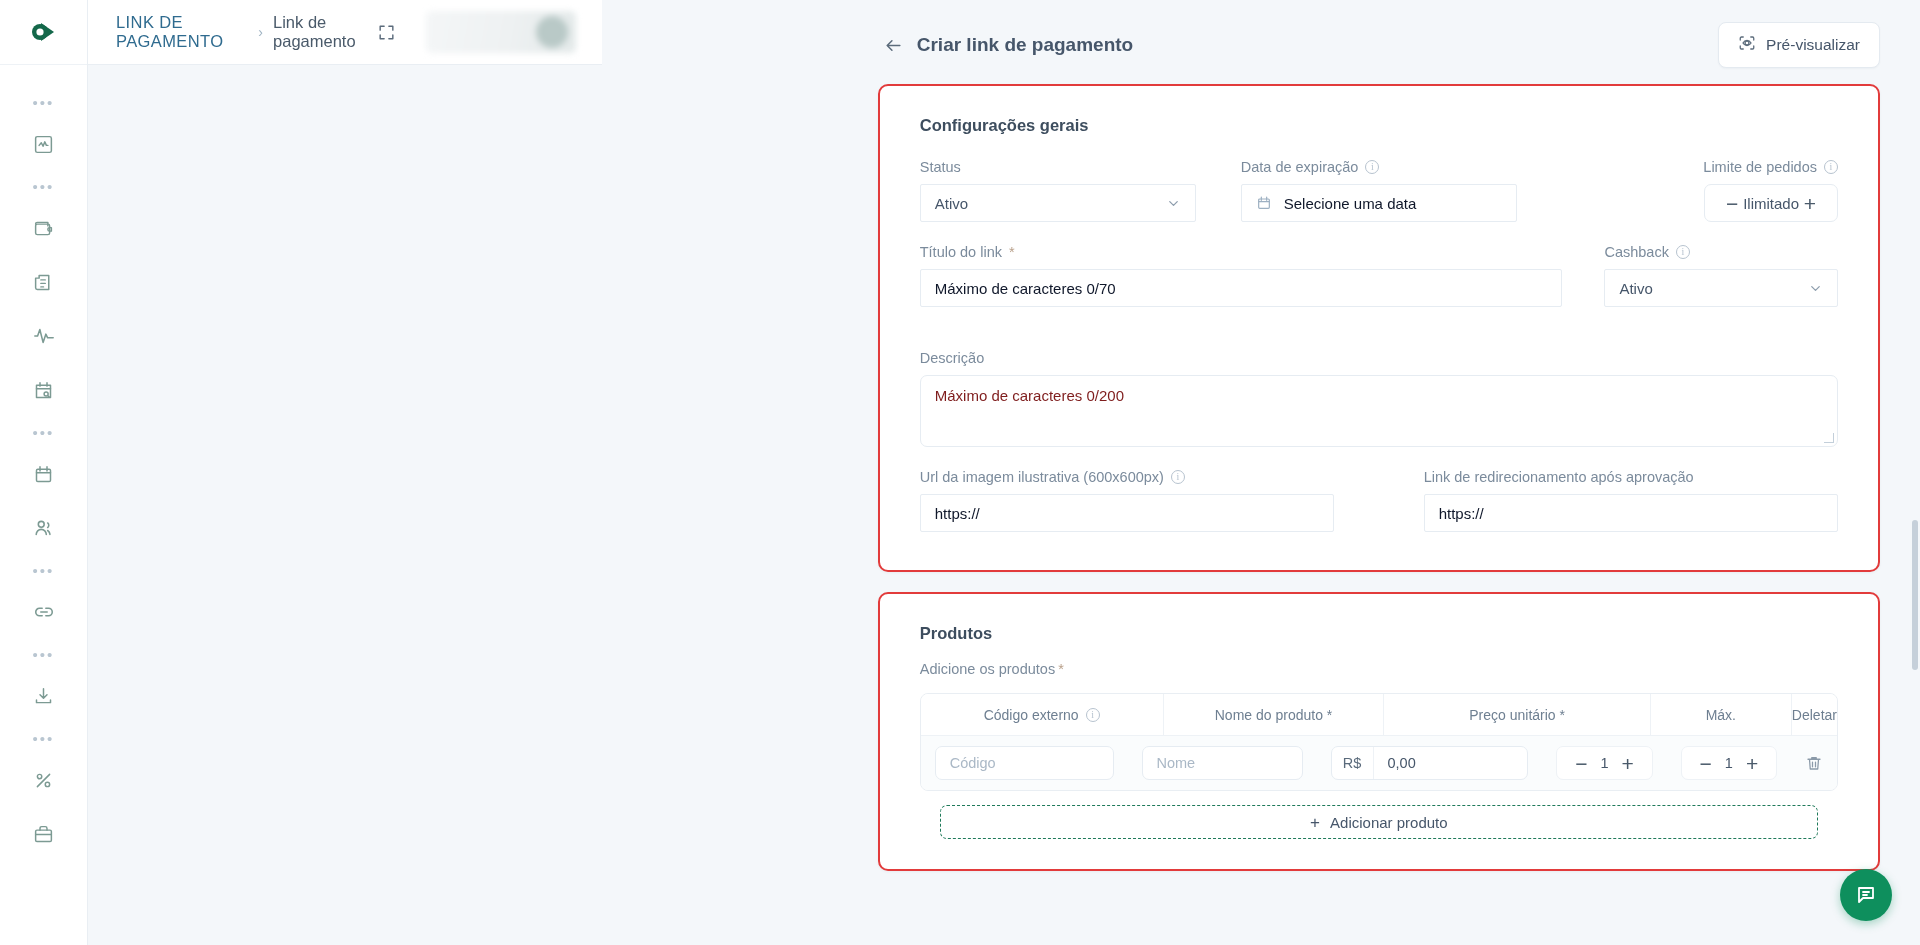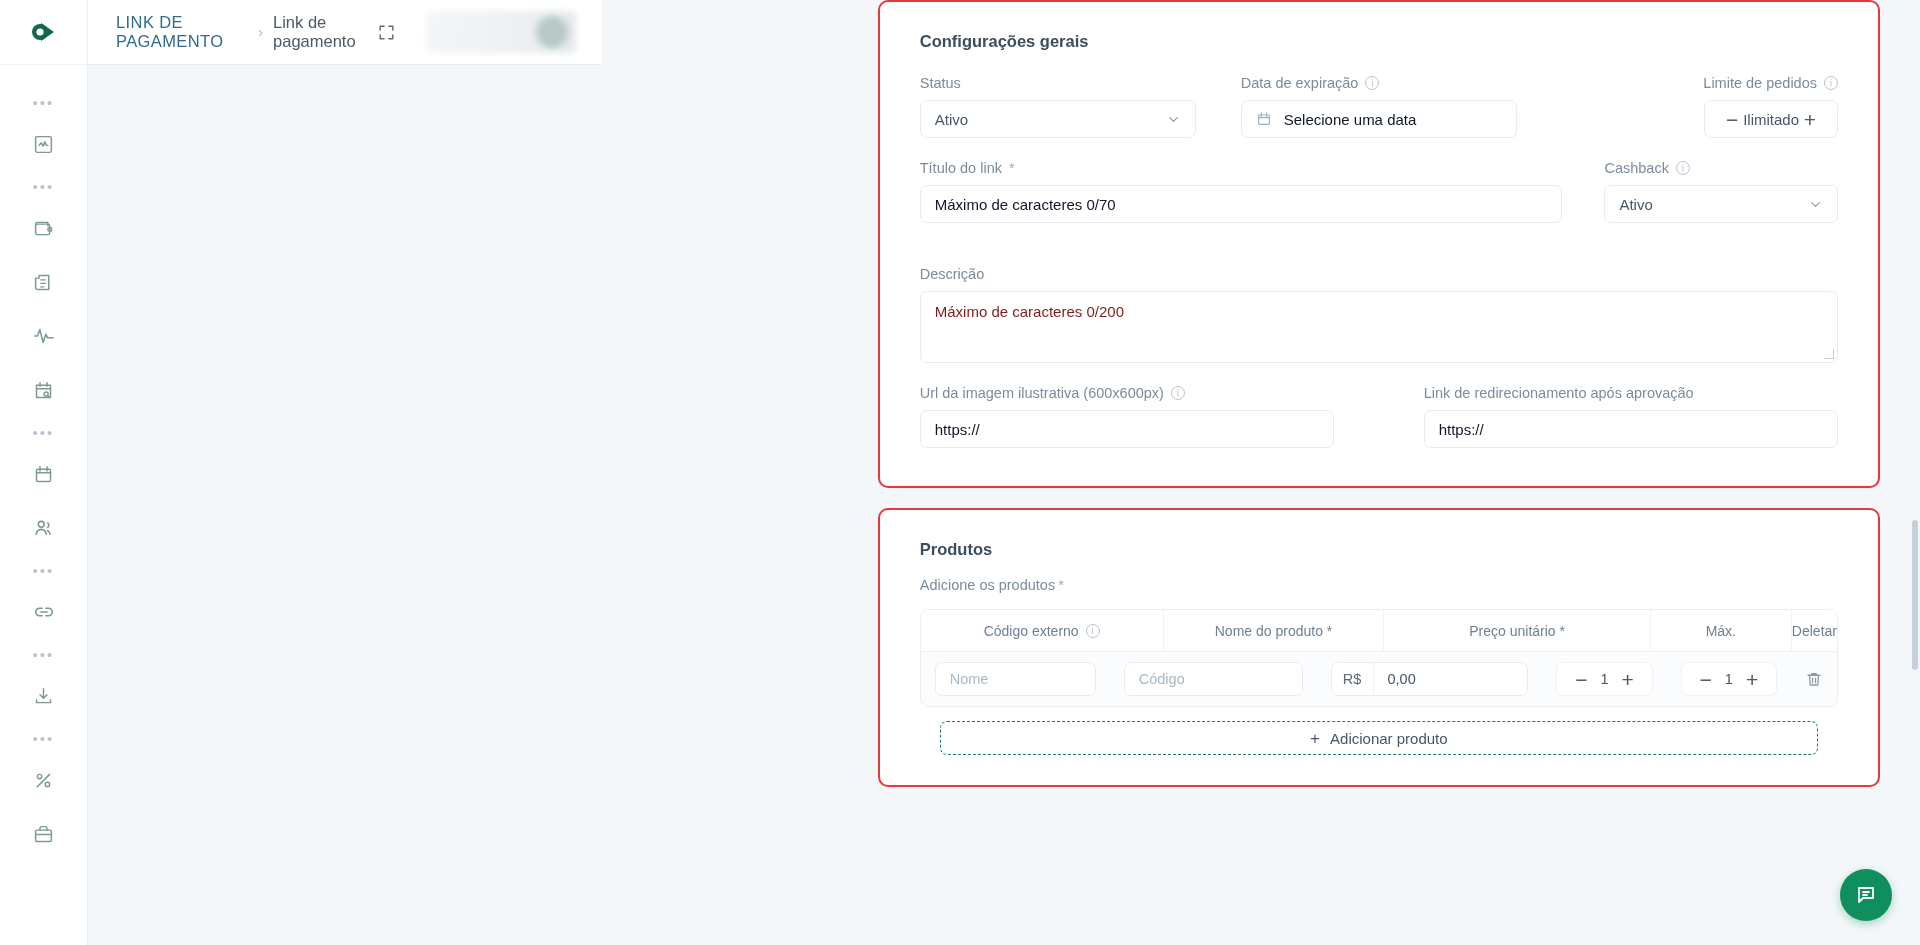--- a/index.html
+++ b/index.html
@@ -93,21 +93,21 @@
   }
   .req { color: #b9a08a; }
   .info-i {
     width: 14px; height: 14px; border-radius: 50%;
     border: 1.3px solid #b7c3cf; color: #b7c3cf;
     font-size: 10px; line-height: 11.5px; text-align: center; font-style: normal;
     font-family: "Liberation Serif", serif; cursor: help; flex: 0 0 14px;
   }
 
   .control {
-    height: 38px; border: 1px solid #e6ecf2; border-radius: 7px;
+    height: 38px; border: 1px solid #e6ecf2; border-radius: 2px;
     background: #fff; display: flex; align-items: center;
     padding: 0 14px; font-size: 15px; color: #46566a; cursor: pointer;
   }
   .control .ph { color: #0f172a; text-align: right; }
   .control .val { color: #46566a; }
   .chev { margin-left: auto; color: #8d9dad; display: flex; }
   .cal-ic { margin-right: 12px; color: #9db0c2; display: flex; }
 
   .stepper {
     height: 38px; border: 1px solid #e6ecf2; border-radius: 7px; background: #fff;
@@ -330,20 +330,39 @@
           <path d="M9 4H4v5M15 4h5v5M9 20H4v-5M15 20h5v-5"></path>
         </svg>
       </span>
       <div class="user-blur">
         <div class="avatar"></div>
       </div>
     </header>
 
     <div class="page">
 
+      <div class="page-head">
+        <span class="back-btn">
+          <svg width="19" height="19" viewBox="0 0 24 24" fill="none" stroke="#5b6b7b" stroke-width="1.9" stroke-linecap="round" stroke-linejoin="round">
+            <path d="M20 12H4M10 6l-6 6 6 6"></path>
+          </svg>
+        </span>
+        <span class="page-title">Criar link de pagamento</span>
+        <div class="head-spacer"></div>
+        <div class="preview-btn">
+          <span>
+            <svg width="18" height="18" viewBox="0 0 24 24" fill="none" stroke="#5b6b7b" stroke-width="1.7" stroke-linecap="round" stroke-linejoin="round">
+              <path d="M3 8V5.5A1.5 1.5 0 014.5 4H7M17 4h2.5A1.5 1.5 0 0121 5.5V8M21 16v2.5a1.5 1.5 0 01-1.5 1.5H17M7 20H4.5A1.5 1.5 0 013 18.5V16"></path>
+              <circle cx="12" cy="12" r="2.6"></circle>
+              <path d="M6.6 12c1.4-2.3 3.3-3.5 5.4-3.5S16 9.7 17.4 12c-1.4 2.3-3.3 3.5-5.4 3.5S8 14.3 6.6 12z"></path>
+            </svg>
+          </span>
+          <span>Pré-visualizar</span>
+        </div>
+      </div>
 
       <div class="panels">
 
         <section class="card">
           <h2>Configurações gerais</h2>
 
           <div class="row">
             <div class="field" style="width:420px;">
               <div class="label">
                 <span>Status</span>
@@ -476,28 +495,28 @@
               </div>
               <div class="th" style="width:180px;">
                 <span>Máx.</span>
               </div>
               <div class="th" style="flex:1;">
                 <span>Deletar</span>
               </div>
             </div>
 
             <div class="trow">
+              <div class="td" style="width:310px;">
+                <div class="cell-input">
+                  <span>Código</span>
+                </div>
+              </div>
               <div class="td" style="width:282px;">
                 <div class="cell-input">
                   <span>Nome</span>
-                </div>
-              </div>
-              <div class="td" style="width:310px;">
-                <div class="cell-input">
-                  <span>Código</span>
                 </div>
               </div>
               <div class="td" style="width:340px;">
                 <div class="price-wrap">
                   <span class="price-cur">R$</span>
                   <span class="price-val">0,00</span>
                 </div>
               </div>
               <div class="td" style="width:180px;">
                 <div class="qty">

